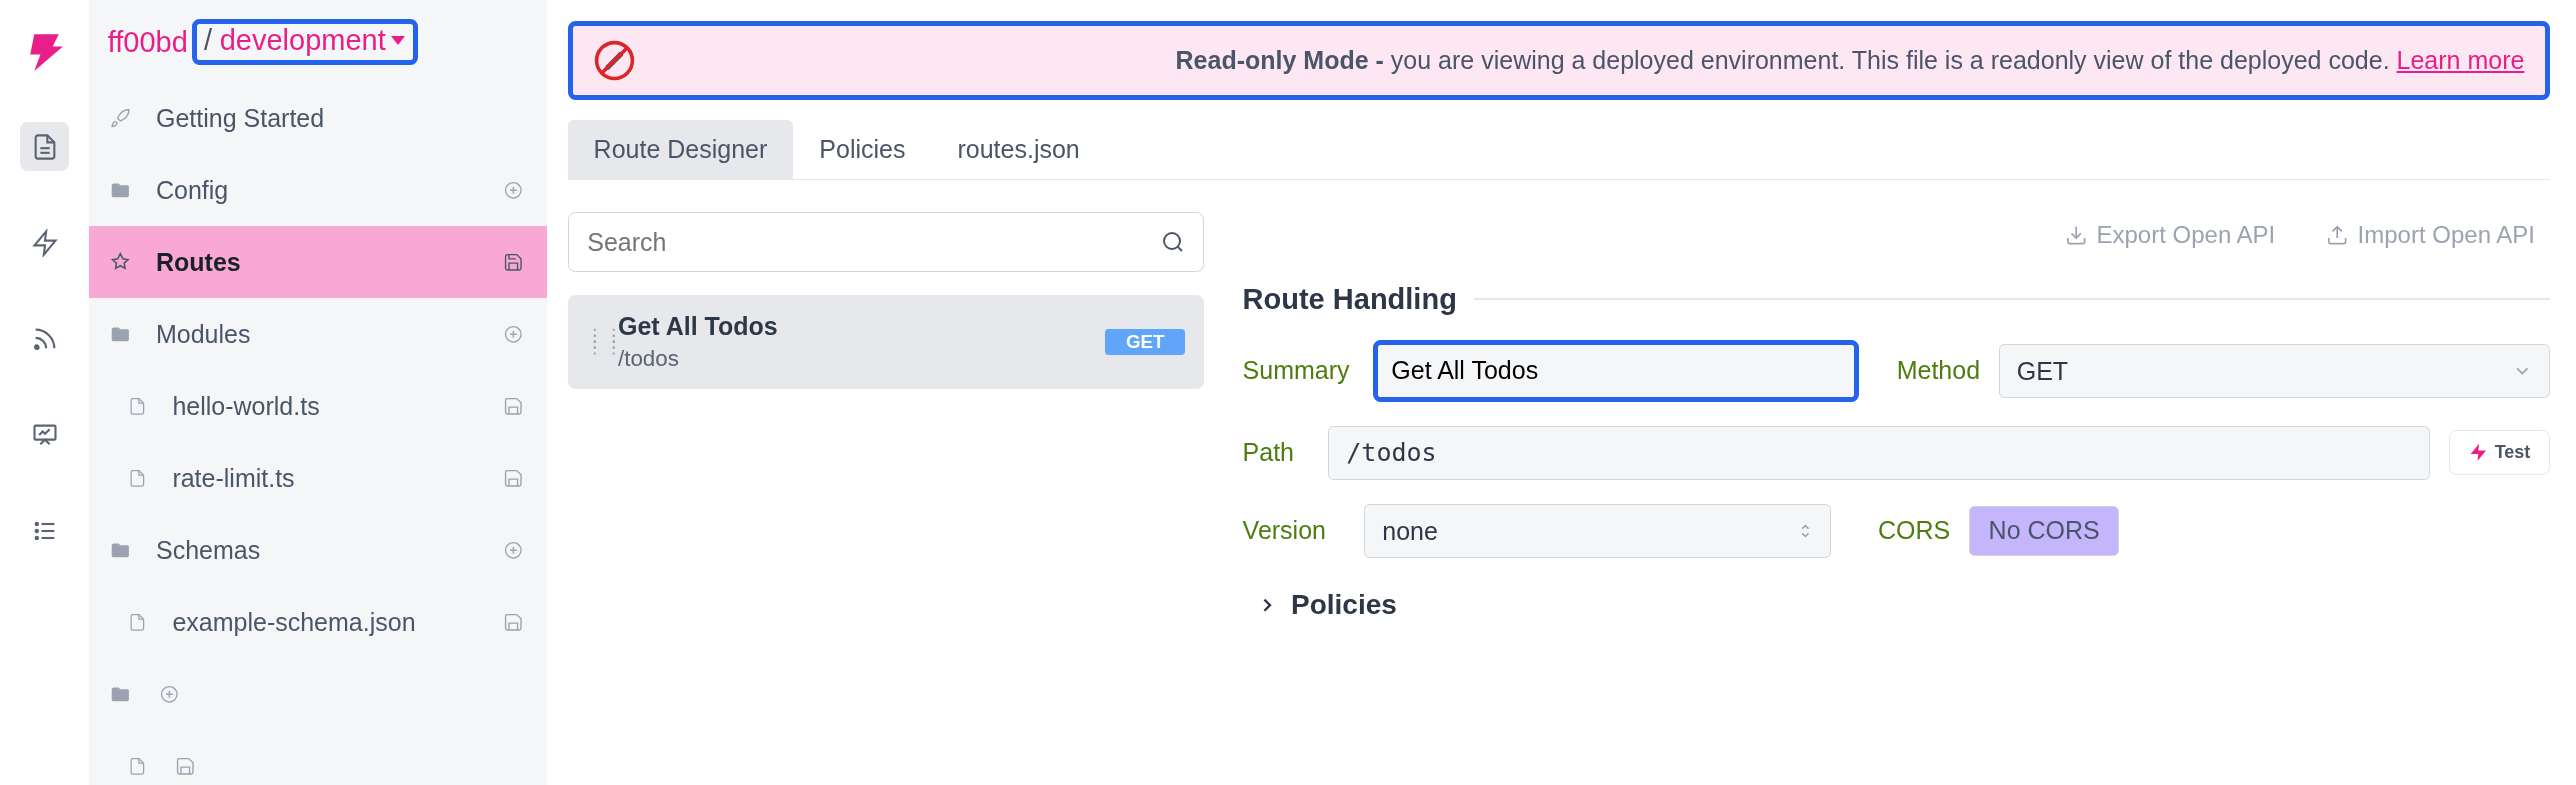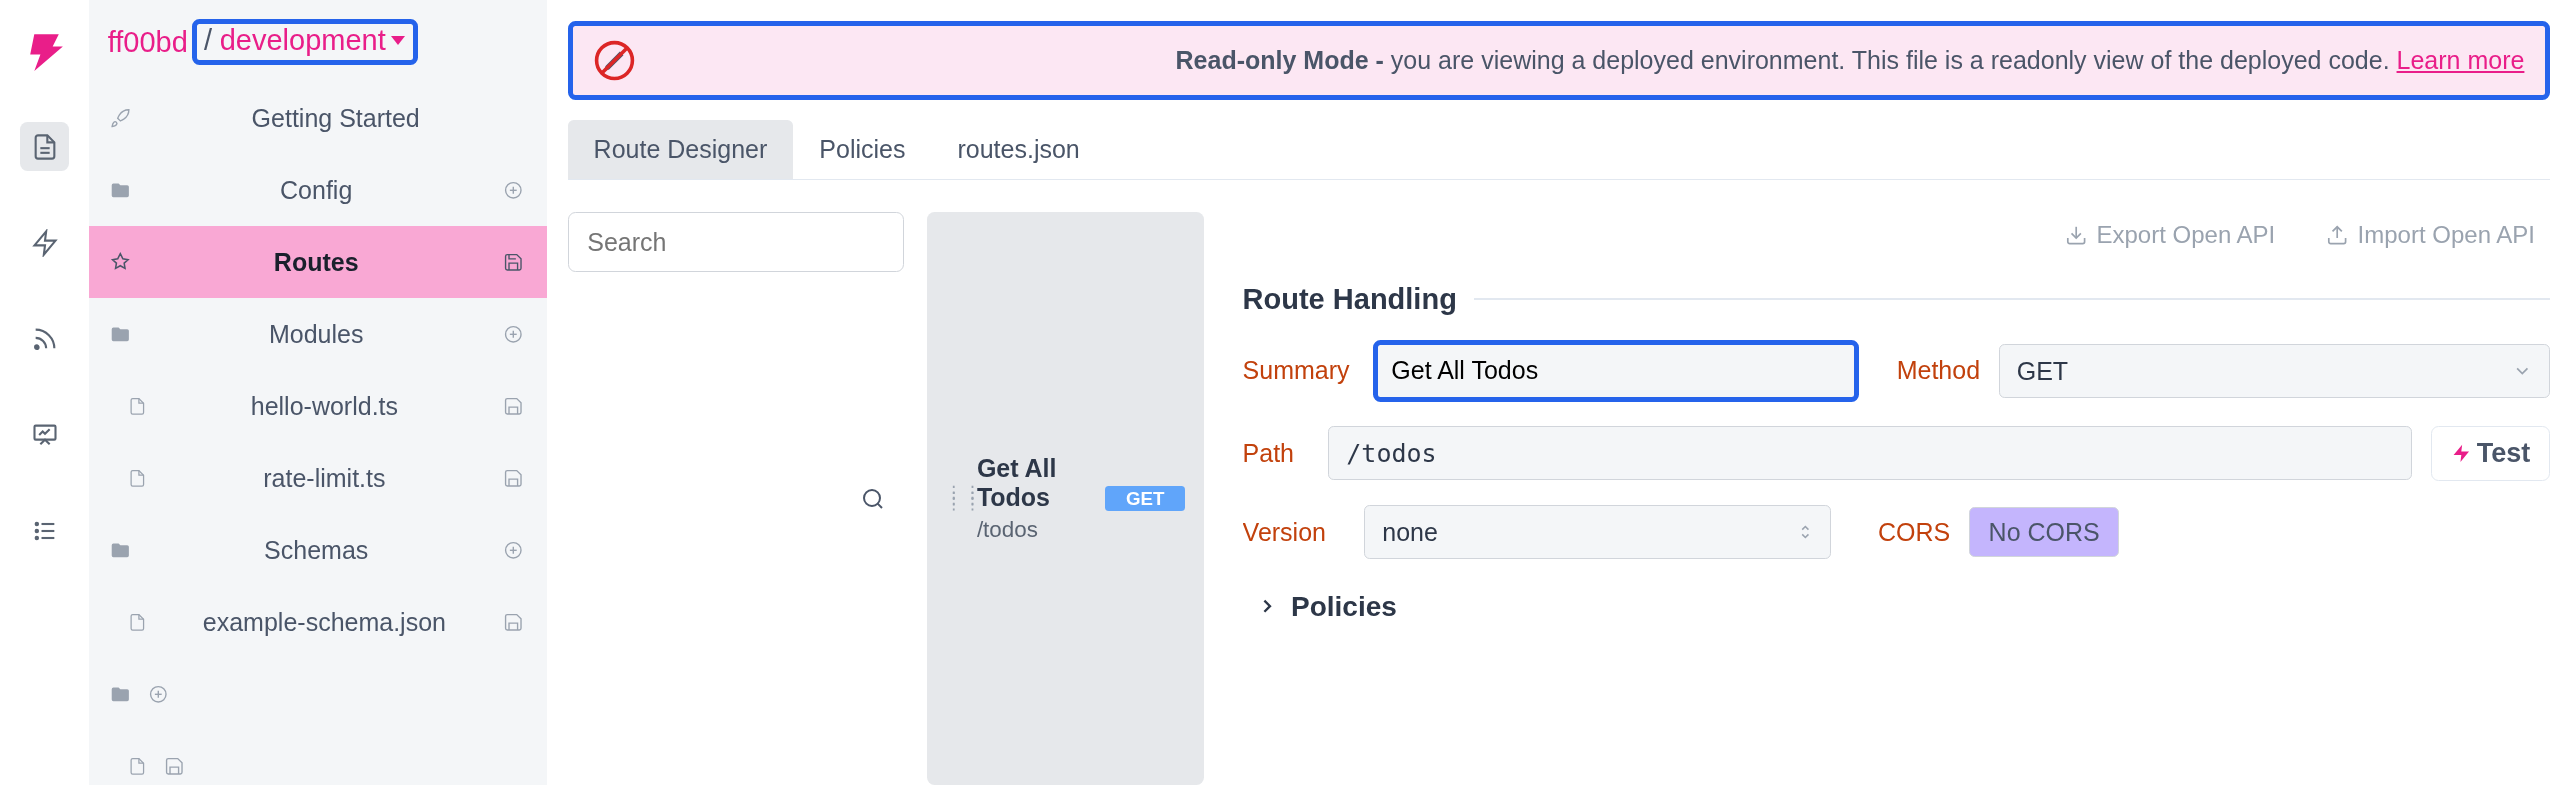--- a/index.html
+++ b/index.html
@@ -11,61 +11,61 @@
 .iconbar-item.active { background: #e6e8eb; }
 .iconbar-item svg { width: 28px; height: 28px; }
 .sidebar { width: 458px; background: #f4f6f8; display: flex; flex-direction: column; padding-top: 11.2px; }
 .breadcrumb { display: flex; align-items: center; gap: 7.5px; font-size: 29px; font-weight: 400; padding: 7.5px 18.7px 17px; }
 .bc-project { color: #e91e89; }
 .bc-sep { color: #4a5568; }
 .bc-env { color: #e91e89; display: flex; align-items: center; gap: 5.6px; }
 .bc-env-highlight { border: 5.6px solid #2563eb; border-radius: 7.5px; padding: 0 7.5px 3.7px; display: flex; align-items: center; gap: 7.5px; margin-left: -3.7px; }
 .caret-down { width: 0; height: 0; border-left: 7.5px solid transparent; border-right: 7.5px solid transparent; border-top: 9.3px solid #e91e89; }
 .tree { flex: 1; overflow-y: auto; }
-.tree-row { display: flex; align-items: center; height: 72px; padding: 0 20.6px; gap: 13px; cursor: pointer; font-size: 25px; color: #4a5568; text-align: center; }
+.tree-row { display: flex; align-items: center; height: 72px; padding: 0 20.6px; gap: 24px; cursor: pointer; font-size: 25px; color: #4a5568; }
 .tree-row.active { background: #f9a8d4; color: #1a202c; font-weight: 600; }
 .tree-row.child { padding-left: 37px; }
 .tree-icon { width: 22.4px; height: 22.4px; display: flex; align-items: center; justify-content: center; color: #9aa3af; flex-shrink: 0; }
 .tree-label { flex: 1; white-space: nowrap; overflow: hidden; text-overflow: ellipsis; }
 .tree-action { width: 26px; height: 26px; display: flex; align-items: center; justify-content: center; color: #9aa3af; }
 .tree-row.active .tree-action, .tree-row.active .tree-icon { color: #4a5568; }
 .main { flex: 1; display: flex; flex-direction: column; padding: 20.6px 26px 0 20.6px; overflow: hidden; }
 .banner { display: flex; align-items: center; gap: 18.7px; background: #fce7f3; border: 5.6px solid #2563eb; border-radius: 7.5px; padding: 13px 20.6px; margin-bottom: 20.6px; justify-content: space-between; }
 .banner-icon { width: 43px; height: 43px; flex-shrink: 0; }
 .banner-text { font-size: 25px; color: #4a5568; }
 .banner-text strong { font-weight: 700; }
 .banner-text a { color: #e91e89; text-decoration: underline; }
 .tabs { display: flex; border-bottom: 1.9px solid #e2e8f0; }
 .tab { padding: 15px 26px; font-size: 25px; cursor: pointer; color: #4a5568; border-top-left-radius: 5.6px; border-top-right-radius: 5.6px; }
 .tab.active { background: #e6e8eb; font-weight: 500; }
 .content { display: flex; gap: 39px; padding-top: 32px; flex: 1; overflow: hidden; }
-.routes-panel { width: 636px; display: flex; gap: 22.4px; }
+.routes-panel { width: 636px; display: flex; flex-direction: column; gap: 22.4px; }
 .searchbox { position: relative; }
 .searchbox input { width: 100%; height: 60px; border: 1.9px solid #d1d5db; border-radius: 7.5px; padding: 0 56px 0 18.7px; font-size: 25px; background: #fff; }
 .searchbox .search-icon { position: absolute; right: 18.7px; top: 50%; transform: translateY(-50%); color: #4a5568; }
 .route-card { background: #e6e8eb; border-radius: 7.5px; padding: 17px 18.7px; display: flex; align-items: center; gap: 13px; cursor: pointer; }
 .drag-handle { color: #9aa3af; font-size: 17px; letter-spacing: 1.9px; line-height: 5.6px; width: 18.7px; }
 .route-info { flex: 1; display: flex; flex-direction: column; gap: 5.6px; }
 .route-title { font-size: 25px; font-weight: 600; color: #2d3748; }
 .route-path { font-size: 22.4px; color: #5a6472; }
 .method-badge { background: #60a5fa; color: #fff; font-size: 18.7px; font-weight: 600; padding: 1.9px 20.6px; border-radius: 3.7px; }
 .detail-panel { flex: 1; display: flex; flex-direction: column; gap: 24px; overflow: hidden; }
 .toolbar { display: flex; justify-content: flex-end; gap: 20.6px; }
 .tool-btn { display: flex; align-items: center; gap: 9.3px; font-size: 24px; color: #9aa3af; cursor: pointer; padding: 9.3px 15px; }
 .section-title { font-size: 29px; font-weight: 700; color: #2d3748; display: flex; align-items: center; gap: 17px; }
 .section-title .rule { flex: 1; height: 1.9px; background: #e2e8f0; }
 .form-row { display: flex; align-items: center; gap: 18.7px; }
-.form-label { font-size: 25px; color: #c2410c; min-width: 112px; }
+.form-label { font-size: 25px; color: #4d7c0f; min-width: 112px; }
 .form-input, .form-select { height: 54px; border: 1.9px solid #d1d5db; border-radius: 5.6px; padding: 0 17px; font-size: 25px; background: #f4f6f8; color: #2d3748; font-family: inherit; }
 .form-input.path { font-family: ui-monospace, monospace; }
 .summary-input { border: 5.6px solid #2563eb; border-radius: 7.5px; padding: 0 13px; height: 62px; width: 486px; background: #f4f6f8; font-size: 25px; }
 .select-wrap { position: relative; flex: 1; }
 .select-wrap .form-select { width: 100%; appearance: none; -webkit-appearance: none; }
 .select-chevron { position: absolute; right: 17px; top: 50%; transform: translateY(-50%); color: #9aa3af; pointer-events: none; }
-.test-btn { display: flex; align-items: center; gap: 5.6px; padding: 11.2px 18.7px; border: 1.9px solid #e2e8f0; border-radius: 7.5px; font-size: 27px; font-weight: 600; cursor: pointer; }
+.test-btn { display: flex; align-items: center; gap: 5.6px; padding: 11.2px 18.7px; border: 1.9px solid #e2e8f0; border-radius: 7.5px; font-size: 18px; font-weight: 600; cursor: pointer; }
 .test-btn .bolt { color: #e91e89; }
 .cors-chip { border: 1.9px solid #d1d5db; border-radius: 5.6px; padding: 9.3px 18.7px; font-size: 25px; background: #c4b5fd; }
 .accordion { display: flex; align-items: center; gap: 13px; font-size: 28px; font-weight: 700; color: #2d3748; cursor: pointer; padding: 7.5px 13px; }
 .accordion .chev { font-size: 24px; }
 svg { display: block; }
 </style>
 </head>
 <body>
 
 <div class="app">

